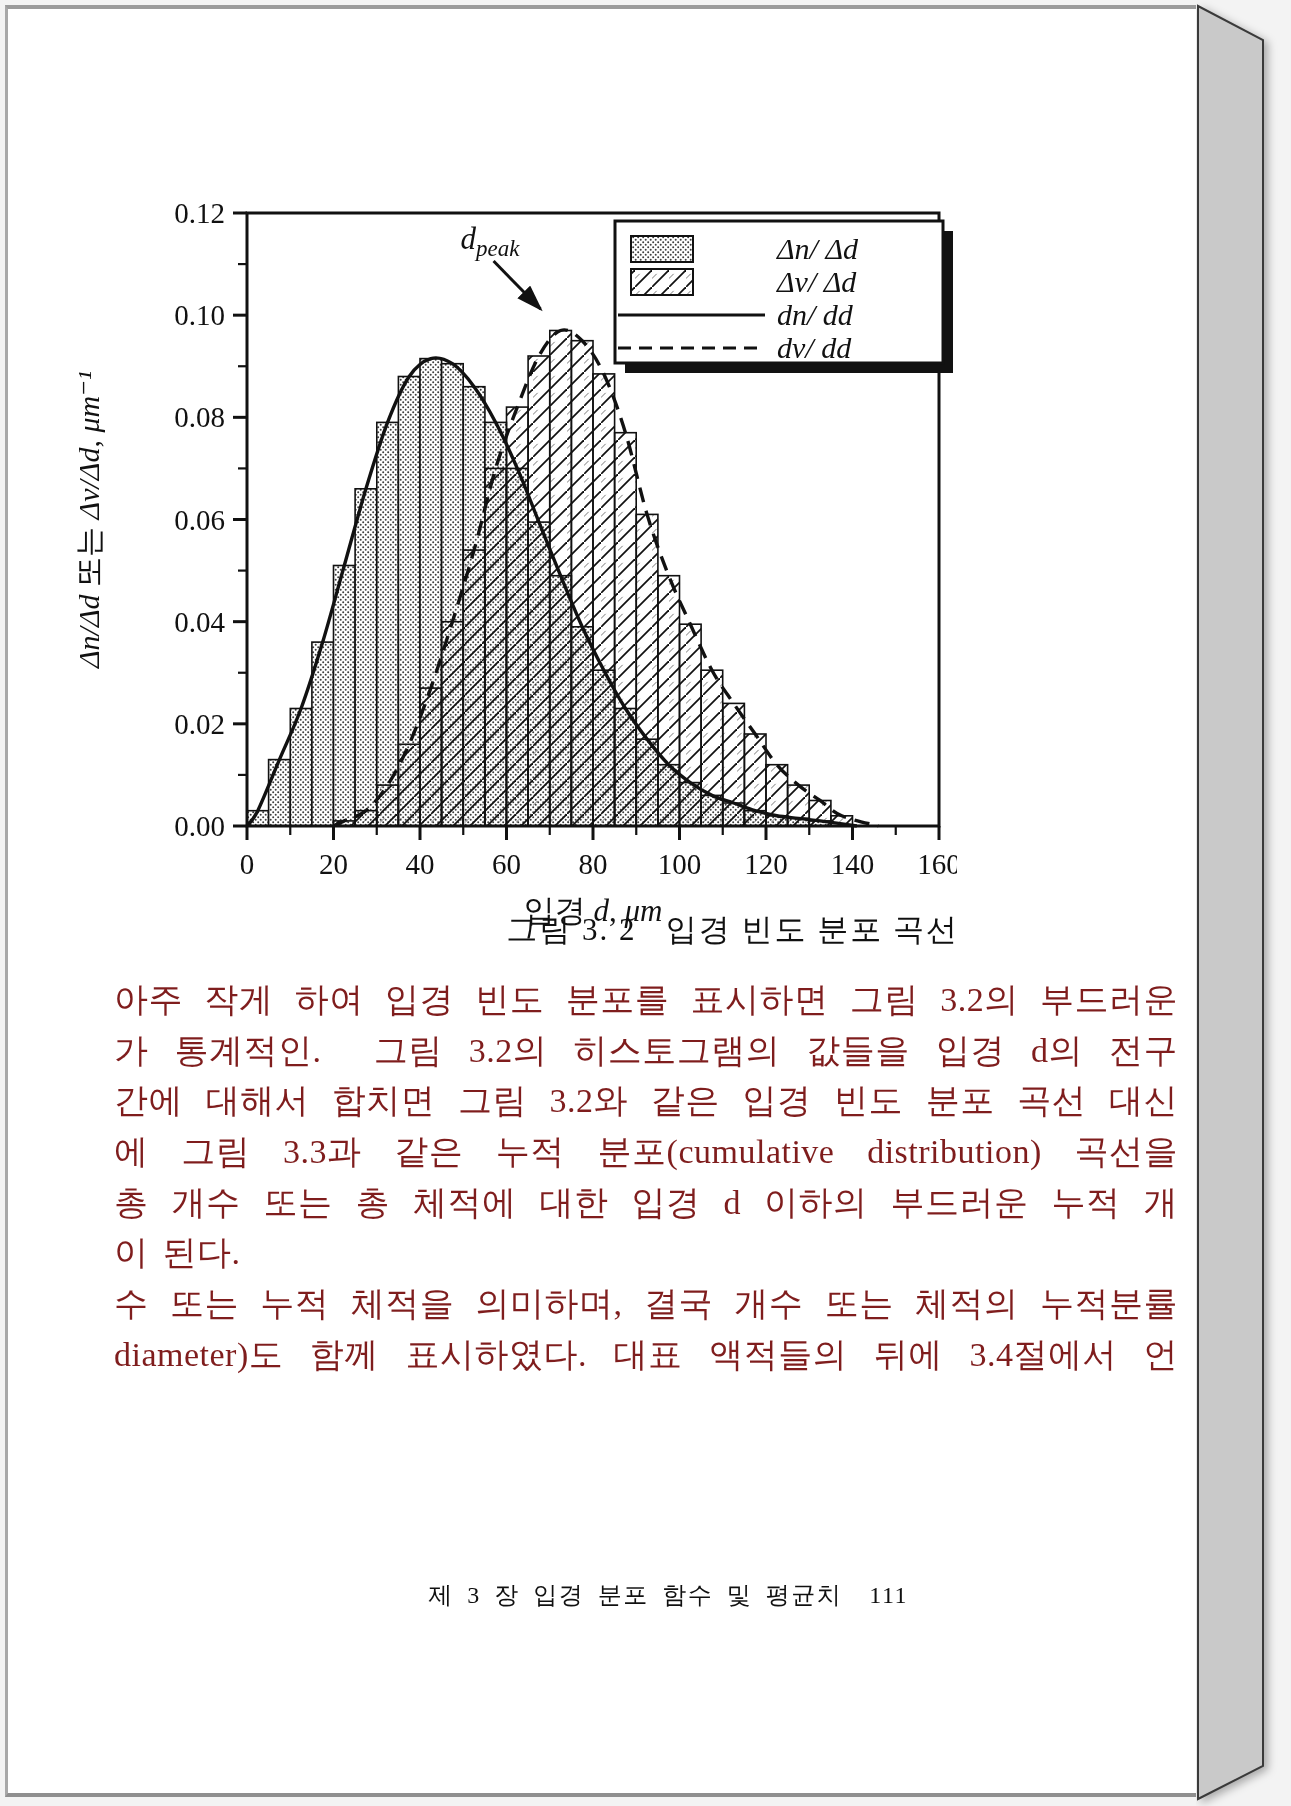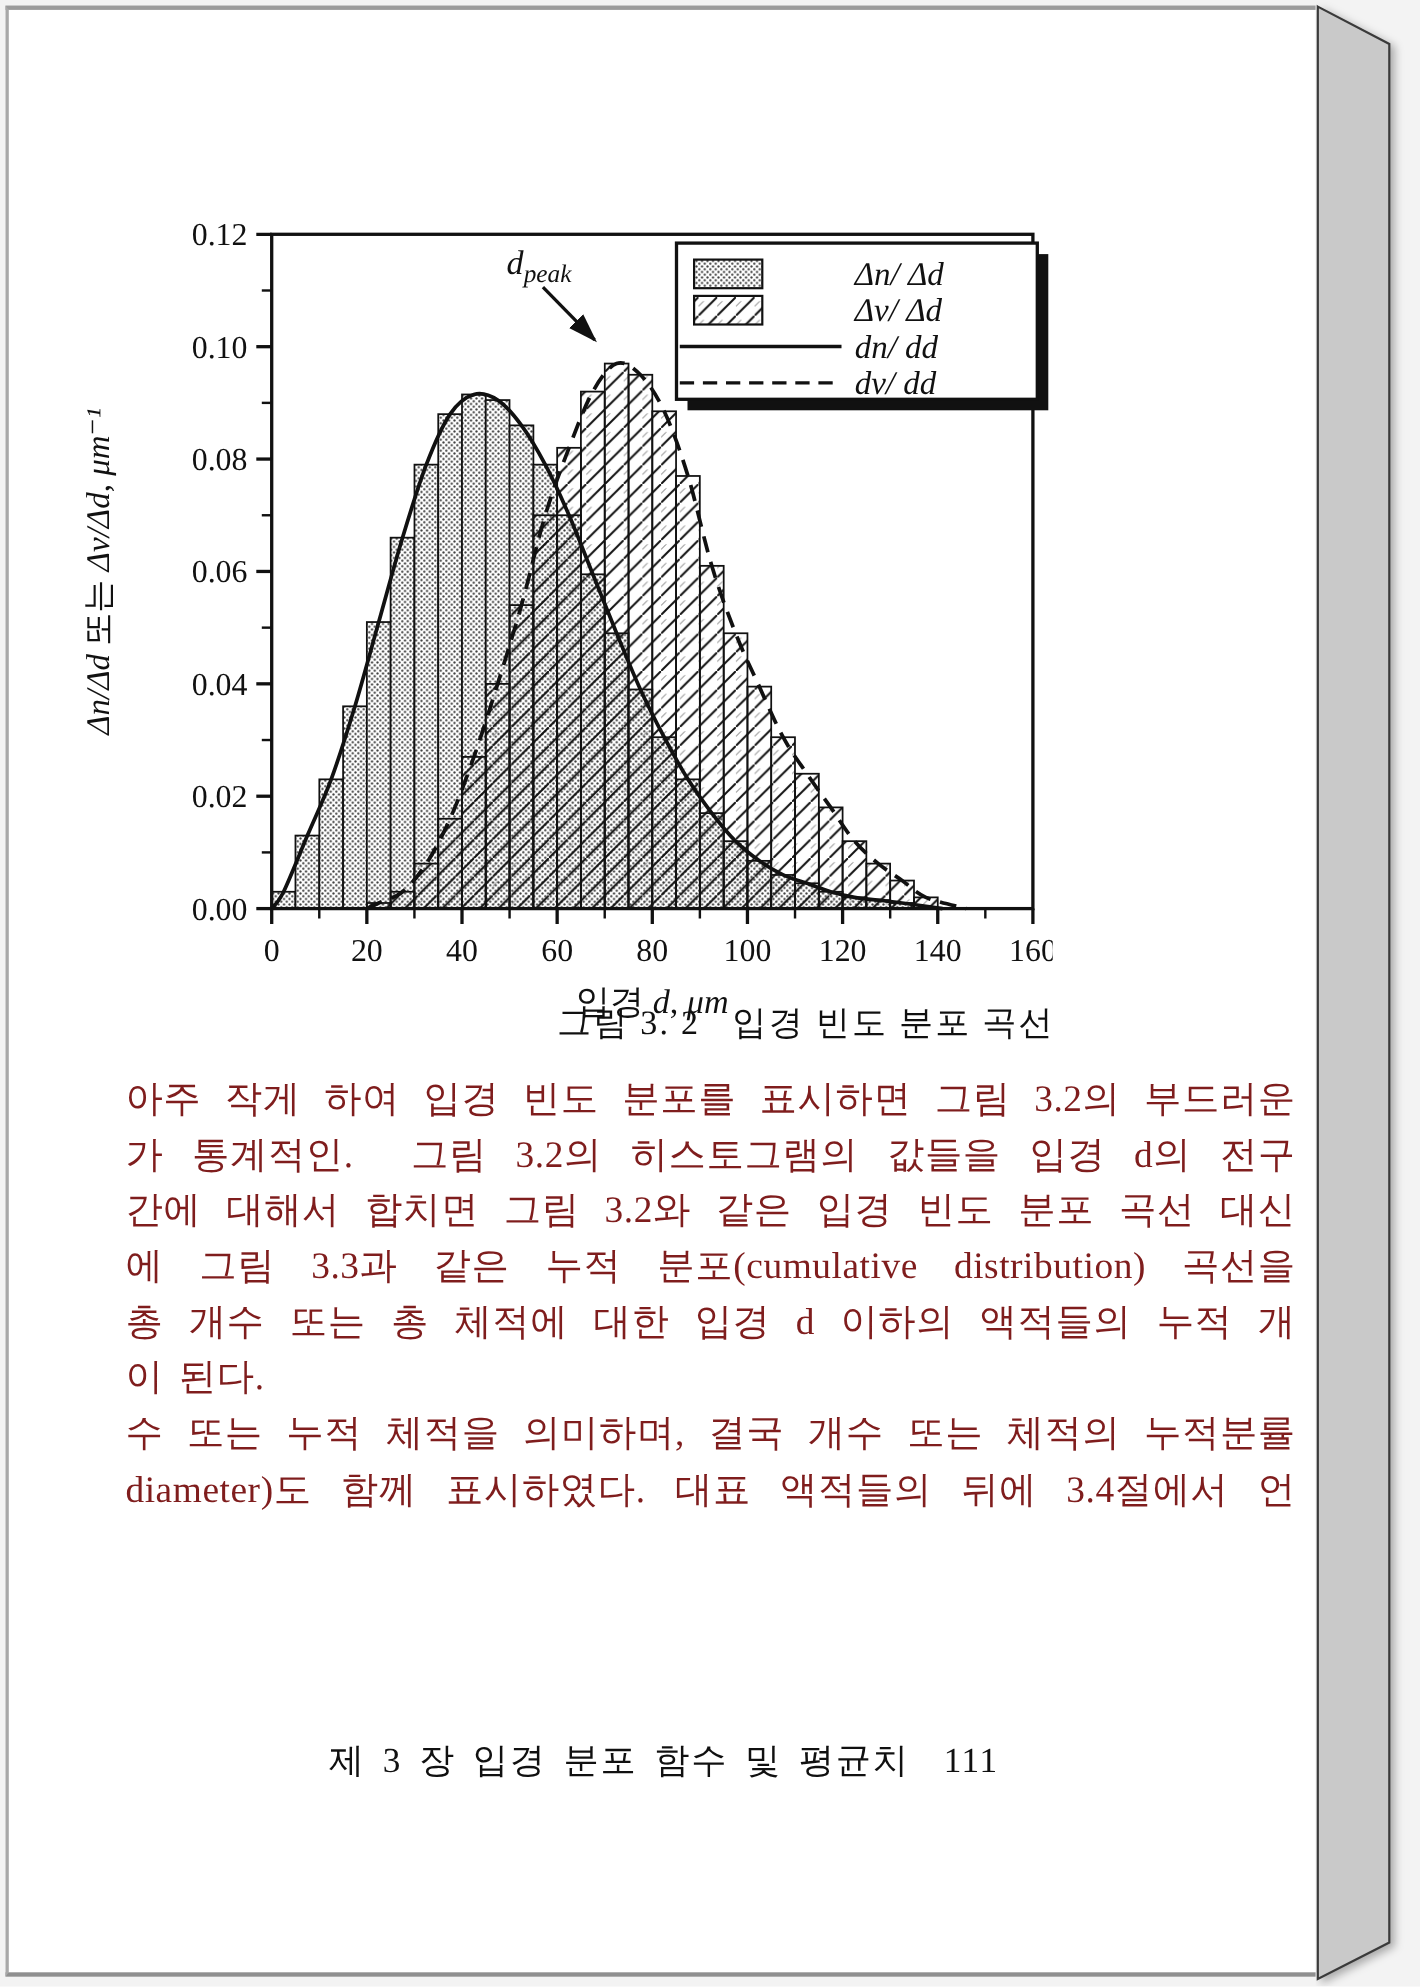--- a/index.html
+++ b/index.html
@@ -30,21 +30,21 @@
     font-size:34px;color:#7f1d1d;letter-spacing:0.5px;word-spacing:5px;
   }
   .bline{
     height:50.7px;line-height:50.7px;
     text-align:justify;text-align-last:justify;
     white-space:pre-wrap;overflow:visible;
   }
   .bline.short{text-align-last:left;}
   .footer{
     position:absolute;right:288px;top:1570px;
-    font-size:32px;letter-spacing:1.5px;word-spacing:6px;color:#101010;
+    font-size:24px;letter-spacing:1.5px;word-spacing:6px;color:#101010;
     white-space:pre-wrap;
   }
 </style>
 </head>
 <body>
 
 <div class="page">
 
   <div class="chart-wrap">
     <svg id="chart" viewBox="0 0 900 800">
@@ -179,21 +179,21 @@
       </svg>
   </div>
 
   <div class="caption">그림 3. 2   입경 빈도 분포 곡선</div>
 
   <div class="body-text" id="bodyText">
       <div class="bline">아주 작게 하여 입경 빈도 분포를 표시하면 그림 3.2의 부드러운</div>
       <div class="bline">가 통계적인.  그림 3.2의 히스토그램의 값들을 입경 d의 전구</div>
       <div class="bline">간에 대해서 합치면 그림 3.2와 같은 입경 빈도 분포 곡선 대신</div>
       <div class="bline">에 그림 3.3과 같은 누적 분포(cumulative distribution) 곡선을</div>
-      <div class="bline">총 개수 또는 총 체적에 대한 입경 d 이하의 액적들의 누적 개</div>
+      <div class="bline">총 개수 또는 총 체적에 대한 입경 d 이하의 부드러운 누적 개</div>
       <div class="bline short">이 된다.</div>
       <div class="bline">수 또는 누적 체적을 의미하며, 결국 개수 또는 체적의 누적분률</div>
       <div class="bline">diameter)도 함께 표시하였다. 대표 액적들의 뒤에 3.4절에서 언</div>
     </div>
 
   <div class="footer">제 3 장 입경 분포 함수 및 평균치  111</div>
 
 </div>
 
 <svg class="edge-svg" viewBox="0 0 95 1806">

